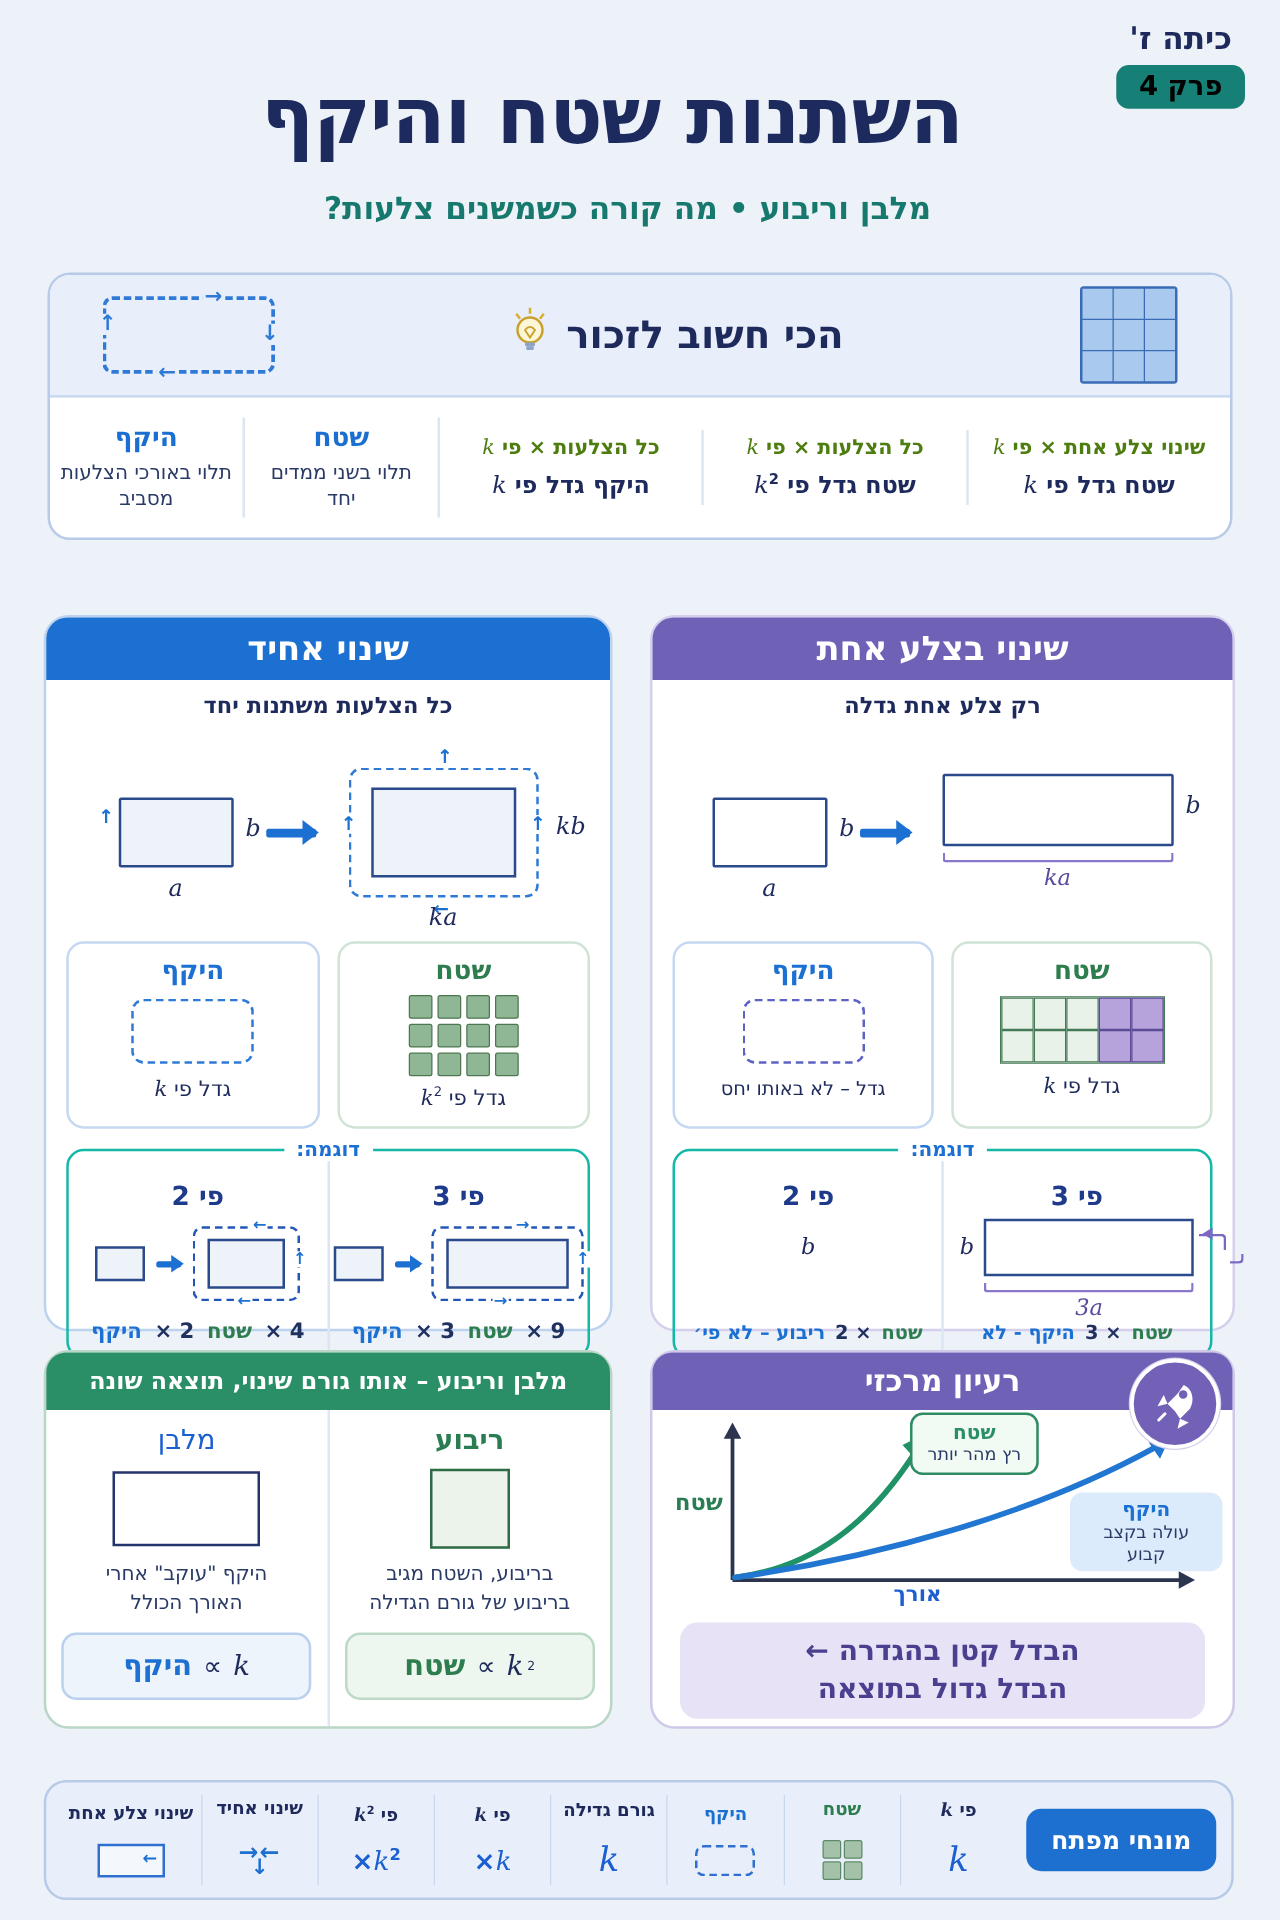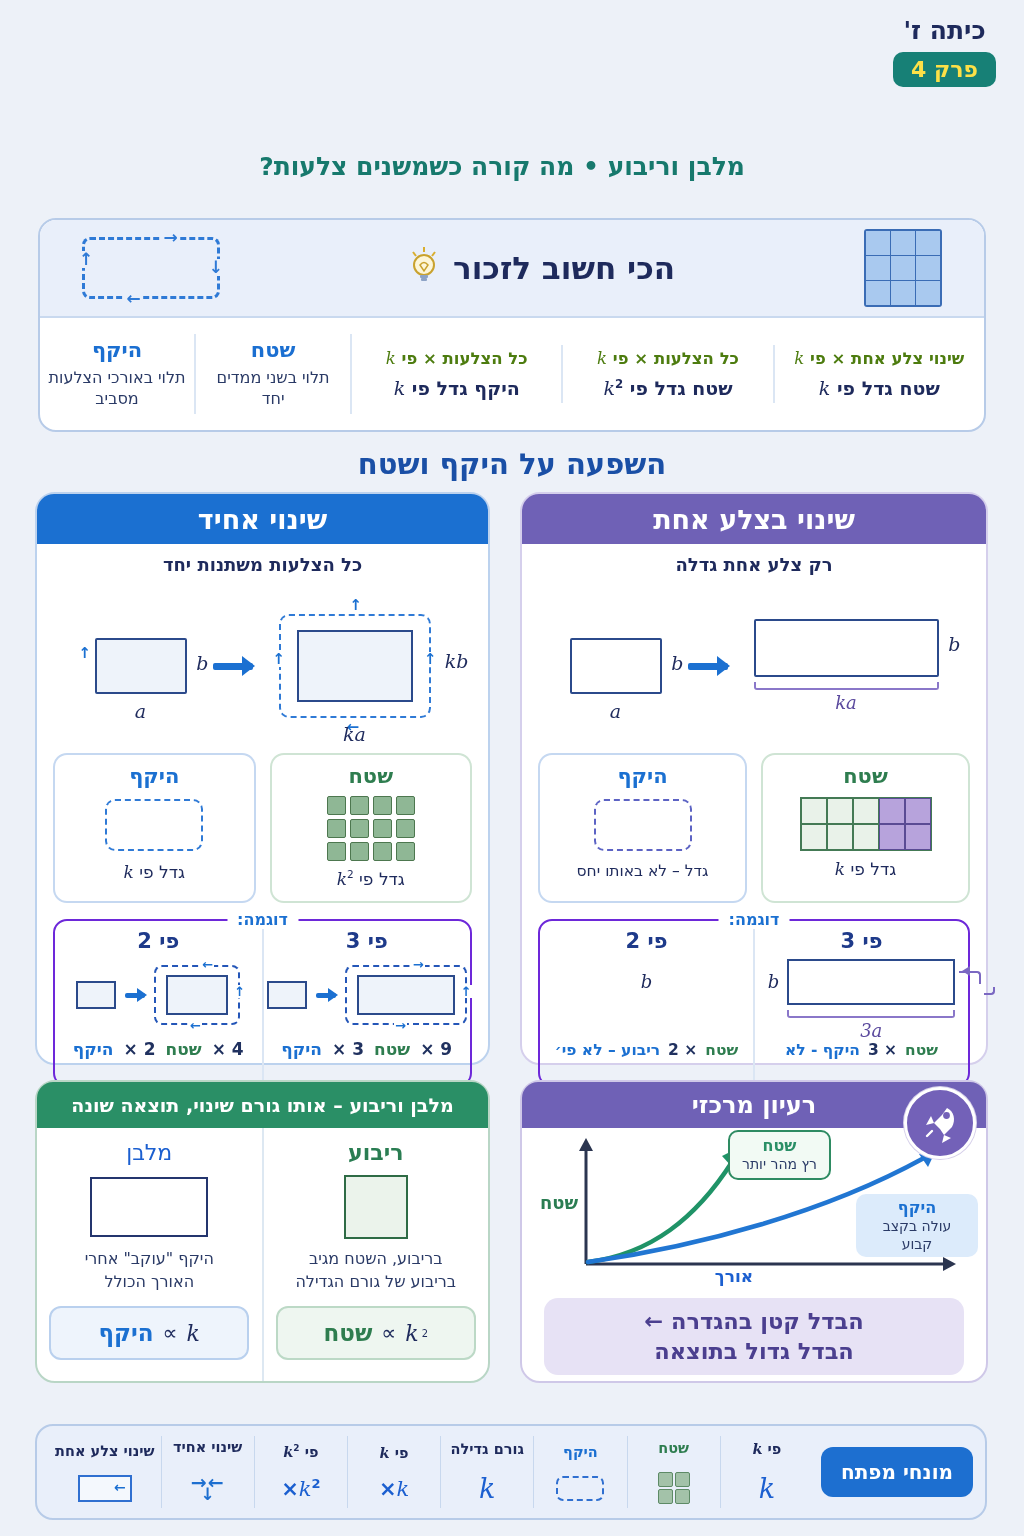--- a/index.html
+++ b/index.html
@@ -5,21 +5,21 @@
   *{margin:0;padding:0;box-sizing:border-box}
   html,body{background:#e9eef7}
   body{font-family:"DejaVu Sans","Liberation Sans",sans-serif;color:#1e2a5c}
   .page{position:relative;width:1024px;height:1536px;background:#edf1f8;overflow:hidden;margin:0 auto}
   .mathvar{font-family:"DejaVu Serif","Liberation Serif",serif;font-style:italic;font-weight:500}
   sup{font-size:.62em}
 
   
   .badge-area{position:absolute;top:16px;right:28px;text-align:center;z-index:5}
   .grade{font-size:25px;font-weight:800;color:#1e2a5c}
-  .chapter{display:inline-block;margin-top:7px;background:#178076;color:#fde047;font-size:22px;font-weight:800;padding:5px 18px;border-radius:10px}
+  .chapter{display:inline-block;margin-top:7px;background:#178076;color:#000000;font-size:22px;font-weight:800;padding:5px 18px;border-radius:10px}
 
   
   .title{position:absolute;top:56px;left:0;right:45px;text-align:center;font-size:63px;font-weight:800;color:#1c2a5e;letter-spacing:-1px}
   .subtitle{position:absolute;top:152px;left:0;right:20px;text-align:center;font-size:25px;font-weight:800;color:#17796d}
 
   
   .remember{position:absolute;left:38px;top:218px;width:948px;height:214px;background:#fff;border:2px solid #b7cbe8;border-radius:18px;overflow:hidden}
   .rem-top{height:98px;background:#e9effa;border-bottom:2px solid #c9d9ef;display:flex;align-items:center;justify-content:space-between;padding:0 42px}
   .rem-head{display:flex;align-items:center;gap:14px;font-size:31px;font-weight:800;color:#1e2a5c}
   .grid9{display:grid;grid-template-columns:repeat(3,24px);grid-template-rows:repeat(3,24px);border:2px solid #3a6cb5;border-radius:3px;background:#3a6cb5;gap:1px}
@@ -74,24 +74,24 @@
   .p-area .pa-title{color:#2e7d4f}
   .dash-sm{width:98px;height:52px;border:2.5px dashed #2f7ad6;border-radius:10px;margin:11px auto}
   .dash-sm.mix{border-color:#5c63c4}
   .pa-cap{font-size:17px;color:#1e2a5c;direction:rtl}
   .grid12{display:inline-grid;grid-template-columns:repeat(4,19px);gap:4px;margin:8px auto 7px}
   .grid12 div{width:19px;height:19px;background:#8fb795;border:1.5px solid #4d774f;border-radius:2px}
   .grid10{display:inline-grid;grid-template-columns:repeat(5,26px);margin:9px auto 8px;border:1px solid #447a55}
   .grid10 div{width:26px;height:26px;background:#e9f2e9;border:1px solid #447a55}
   .grid10 div:nth-child(4),.grid10 div:nth-child(5),.grid10 div:nth-child(9),.grid10 div:nth-child(10){background:#b7a3dc;border-color:#5a4b94}
 
-  .example{position:relative;margin:16px 16px 0;border:2px solid #6d28d9;border-radius:14px;height:168px}
+  .example{position:relative;margin:16px 16px 0;border:2px solid #14b8a6;border-radius:14px;height:168px}
   .ex-legend{position:absolute;top:-11px;left:50%;transform:translateX(-50%);background:#fff;padding:0 10px;font-size:16px;font-weight:800;color:#1b70d1}
   .ex-halves{direction:ltr;display:flex;height:100%}
-  .ex-half{flex:1;text-align:center;padding-top:8px}
+  .ex-half{flex:1;text-align:center;padding-top:24px}
   .ex-half + .ex-half{border-left:2px solid #dbe6f4}
   .ex-title{font-size:21px;font-weight:800;color:#1e3a8a}
   .ex-diag{direction:ltr;display:flex;align-items:center;justify-content:center;gap:9px;height:84px}
   .xsrect{width:40px;height:28px;border:2px solid #2b4a8b;background:#eef3fa}
   .xdash{position:relative;border:2px dashed #2456b8;border-radius:8px;display:flex;align-items:center;justify-content:center}
   .xdash .xin{border:2px solid #2b4a8b;background:#eef3fa}
   .xd2{width:86px;height:60px}.xd2 .xin{width:62px;height:40px}
   .xd3{width:122px;height:60px}.xd3 .xin{width:98px;height:40px}
   .mar{position:absolute;color:#1b70d1;font-weight:800;font-size:13px;line-height:1;background:#fff;padding:0 1px}
   .mar.t{top:-9px;left:55%}.mar.b{bottom:-9px;left:40%}.mar.r{right:-8px;top:32%}
@@ -165,20 +165,21 @@
 </head>
 <body>
 
 <div class="page">
 
   <div class="badge-area">
     <div class="grade">כיתה ז'</div>
     <div class="chapter">פרק 4</div>
   </div>
 
+  <div class="title">השתנות שטח והיקף</div>
   <div class="subtitle">מלבן וריבוע • מה קורה כשמשנים צלעות?</div>
 
   <div class="remember">
     <div class="rem-top">
       <div class="grid9">
         <div></div>
           <div></div>
           <div></div>
           <div></div>
           <div></div>
@@ -225,21 +226,20 @@
         <div class="rc-title-key">שטח</div>
         <div class="rc-sub-key">תלוי בשני ממדים יחד</div>
       </div>
       <div class="rem-col narrow">
         <div class="rc-title-key">היקף</div>
         <div class="rc-sub-key">תלוי באורכי הצלעות מסביב</div>
       </div>
     </div>
   </div>
 
-  <div class="section-heading">השפעה על היקף ושטח</div>
 
   <div class="card card-uniform">
     <div class="card-header">שינוי אחיד</div>
     <div class="card-sub">כל הצלעות משתנות יחד</div>
     <div class="diag-row">
       <div class="rstack">
         <span class="tiny-up">↑</span>
         <div class="srect"></div>
         <span class="lab-b mathvar">b</span>
         <span class="lab-a mathvar">a</span>

